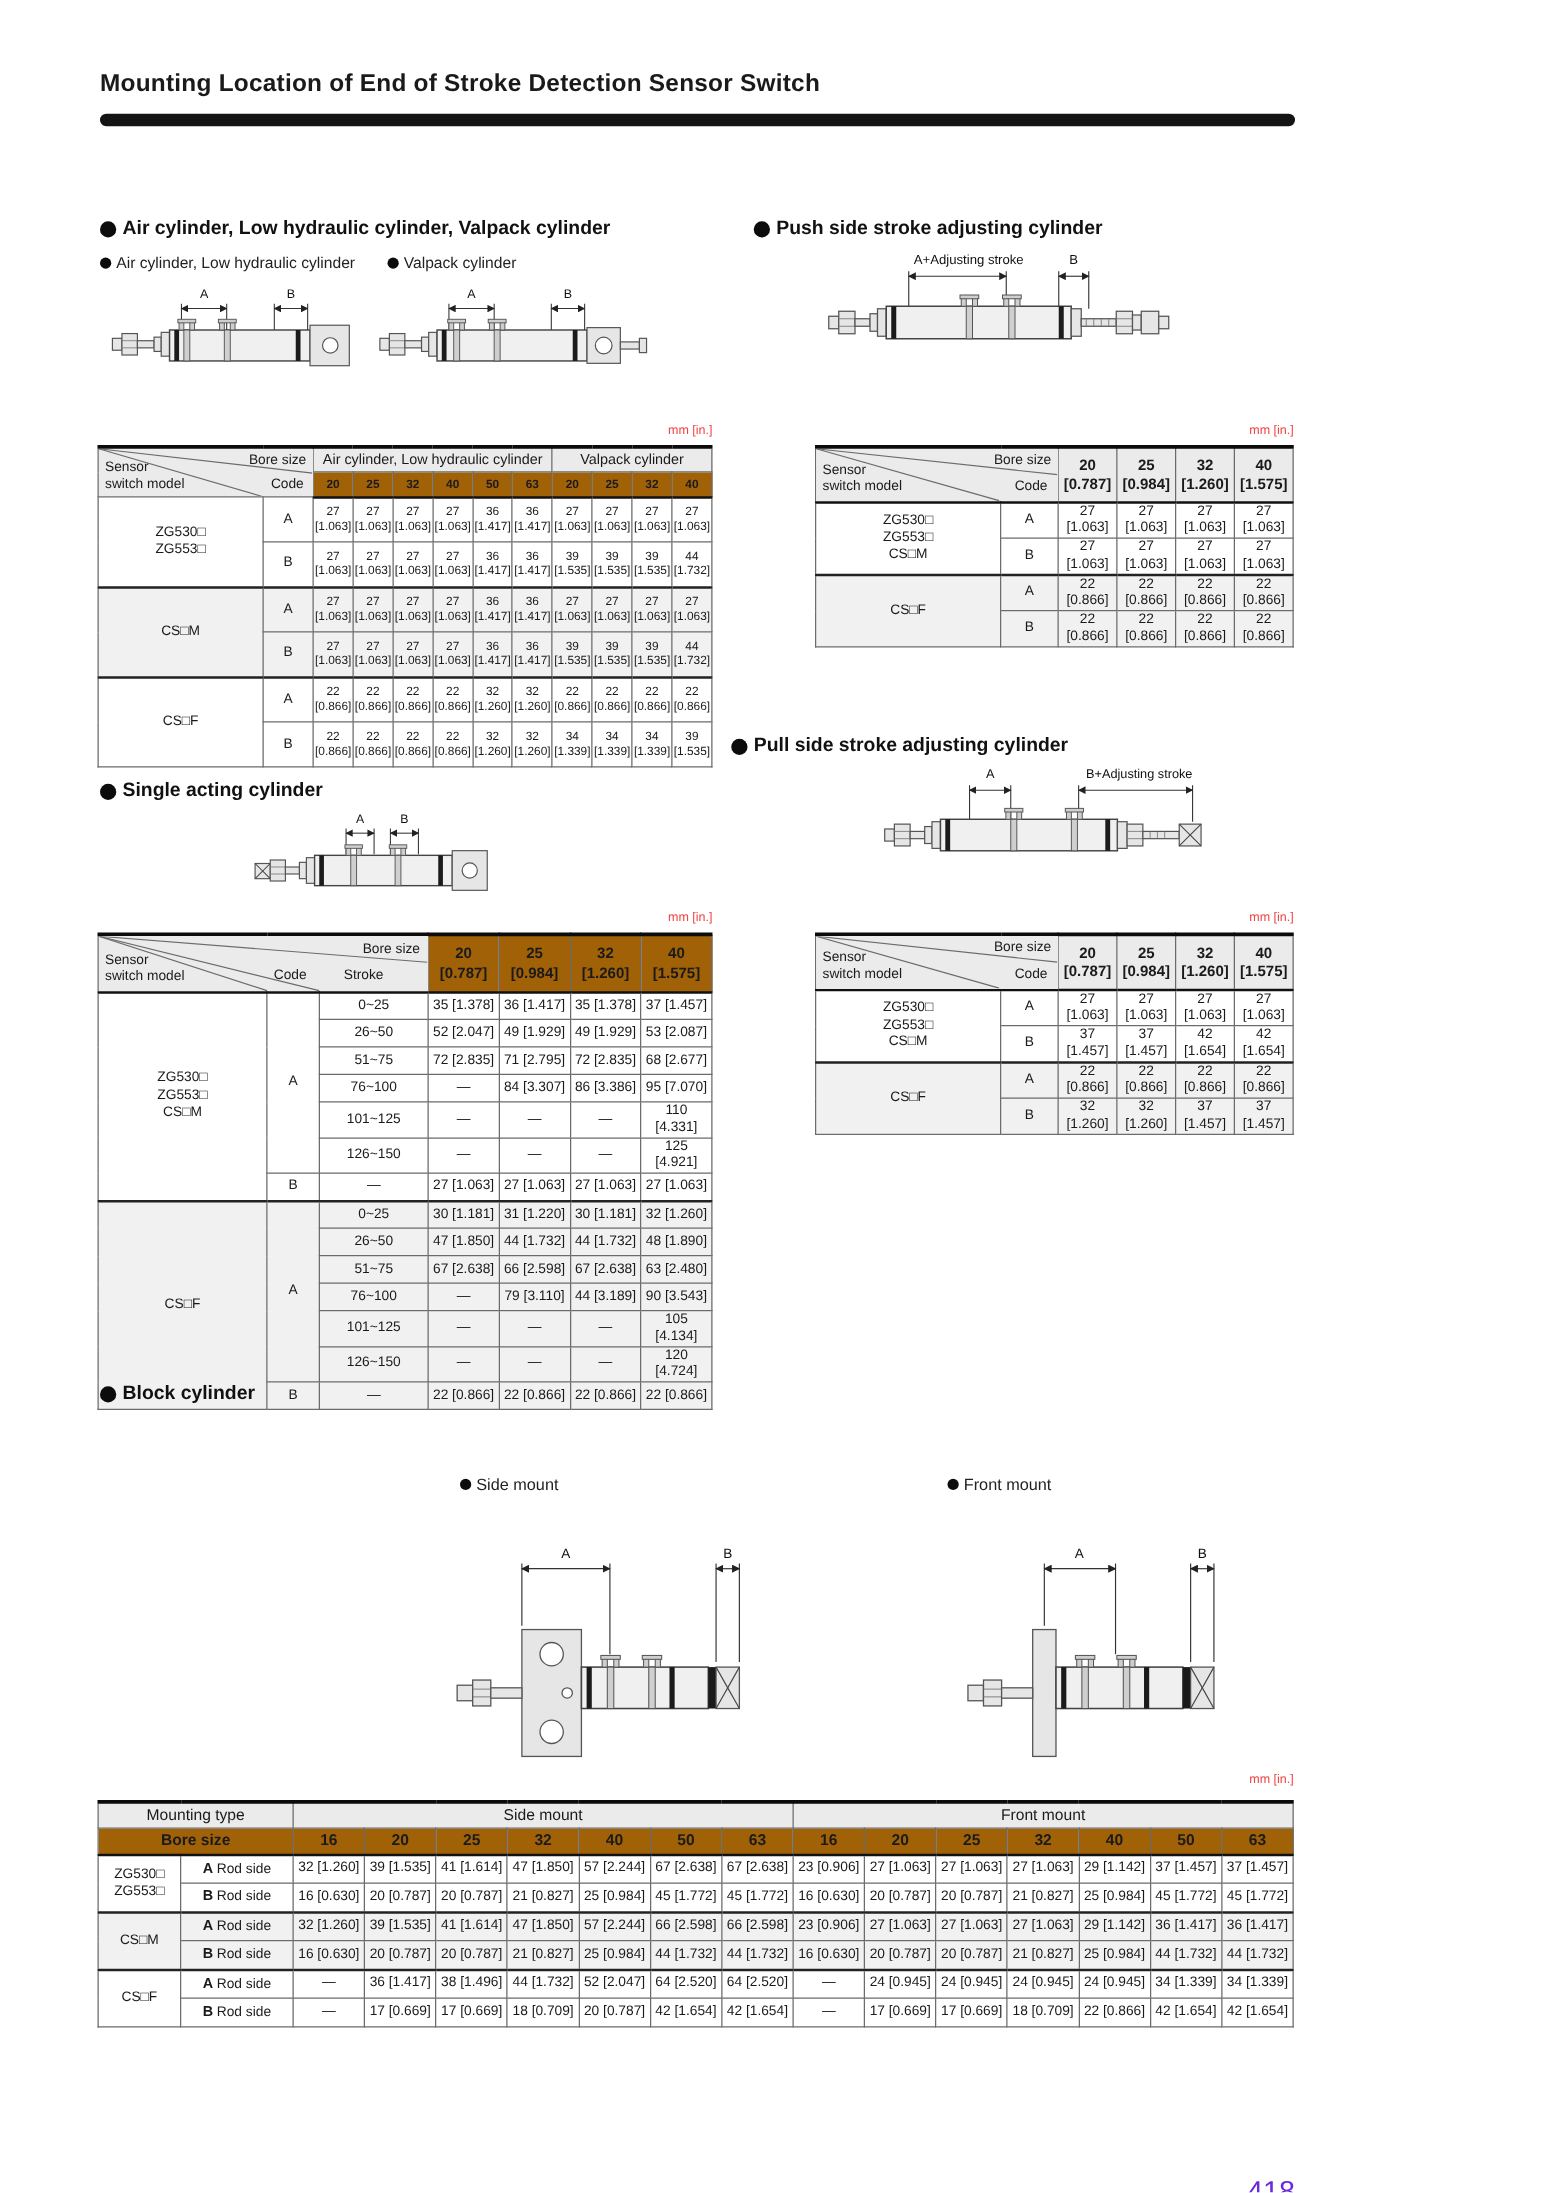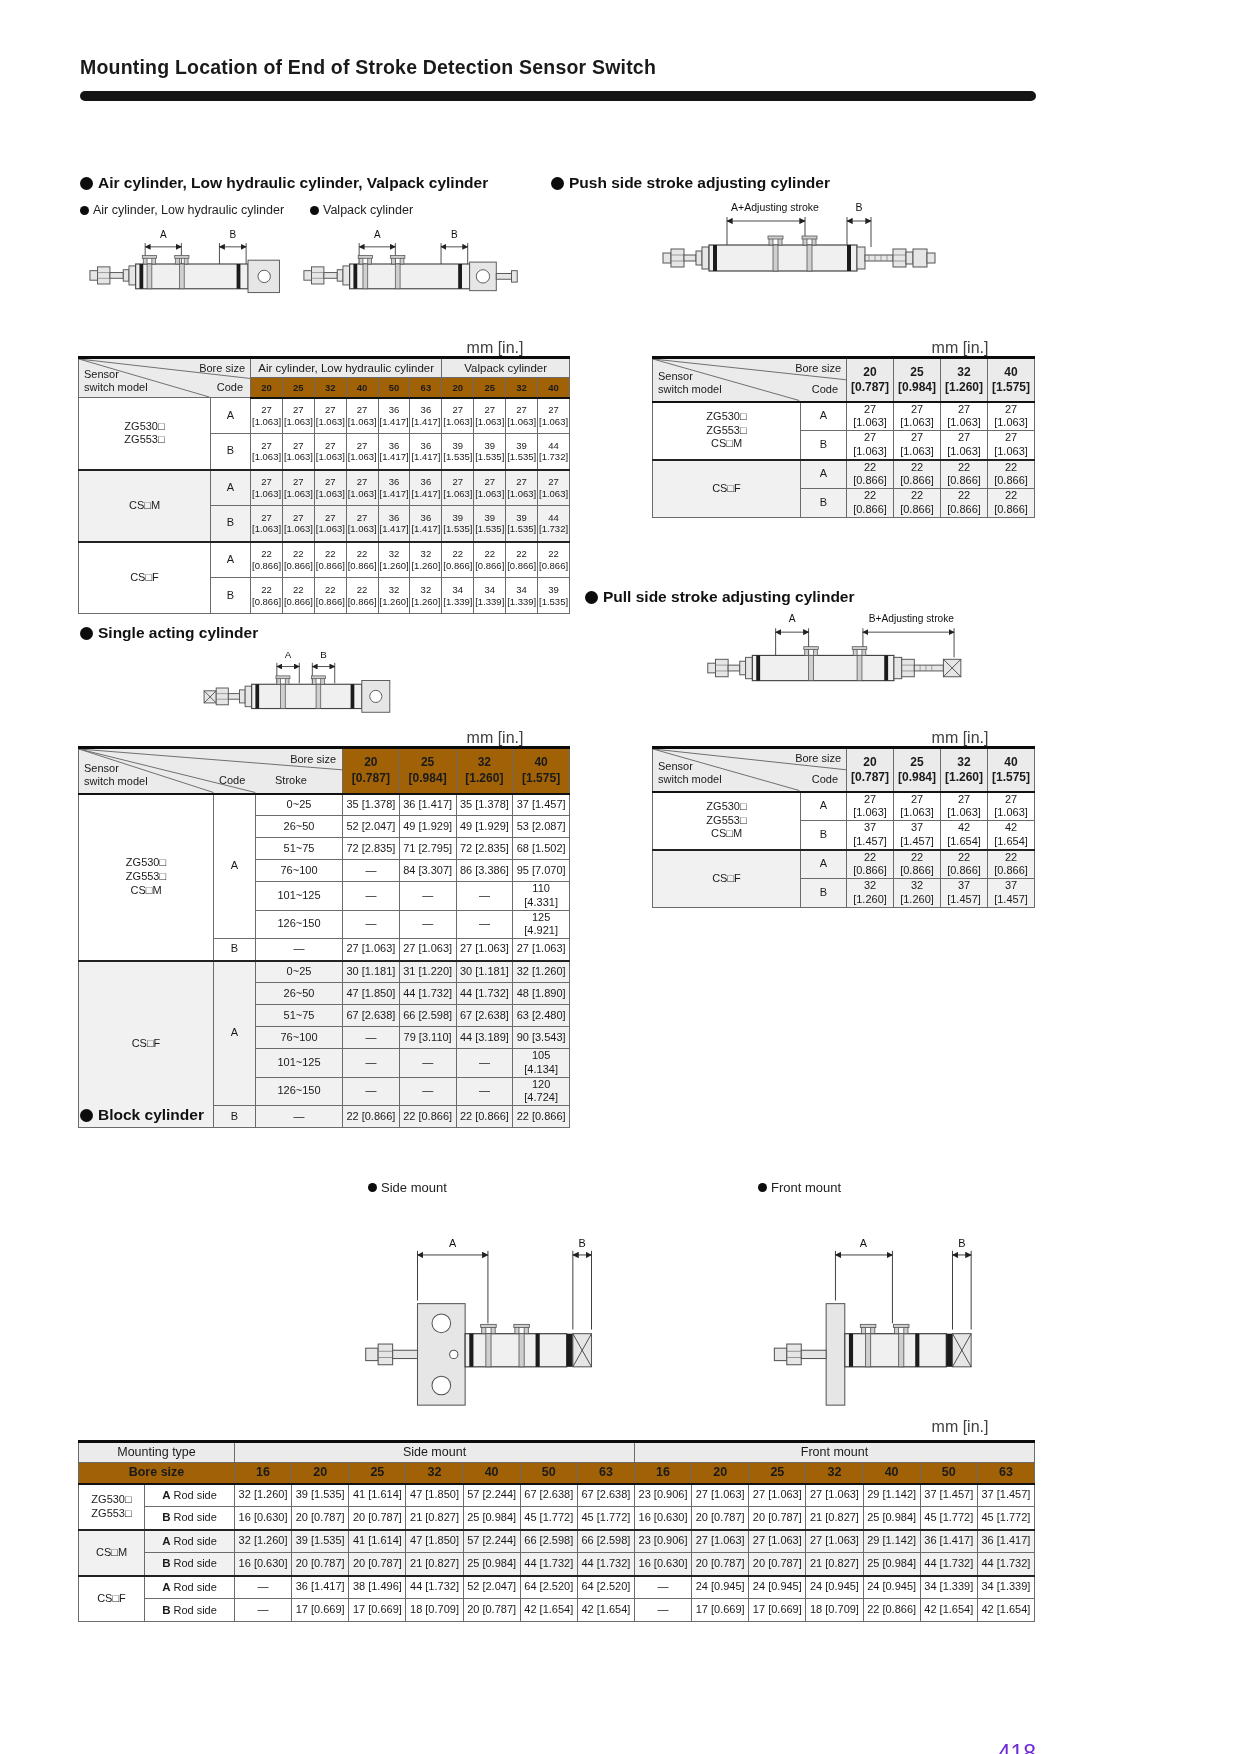--- a/index.html
+++ b/index.html
@@ -6,21 +6,21 @@
   .page{position:relative;width:1040px;height:1754px;background:#fff;overflow:hidden;
         font-family:"Liberation Sans",sans-serif;color:#1a1a1a}
   .h-title{position:absolute;left:80px;top:56px;font-size:19.5px;font-weight:bold;letter-spacing:.2px}
   .titlebar{position:absolute;left:80px;top:91px;width:956px;height:10px;background:#141414;border-radius:5px}
   .intro{position:absolute;left:80px;top:119px;width:958px;font-size:13.5px;line-height:1.6;color:#222}
   .sec{position:absolute;display:flex;align-items:center;gap:5px;font-weight:bold;font-size:15.5px;color:#111}
   .sub{position:absolute;display:flex;align-items:center;gap:4px;font-size:12.5px;color:#222}
   .dot{display:inline-block;border-radius:50%;background:#0c0c0c;flex:none}
   .dot.lg{width:13px;height:13px}
   .dot.sm{width:9px;height:9px}
-  .mmin{position:absolute;font-size:16px;text-align:center;color:#404040}
+  .mmin{position:absolute;font-size:10px;text-align:right;color:#ef4444}
   .tblwrap{position:absolute}
   
   table.dt{border-collapse:collapse;table-layout:fixed;background:#fff;border-top:3px solid #0b0b0b}
   .dt td,.dt th{border:1px solid #6b6b6b;text-align:center;vertical-align:middle;
                 font-size:11px;line-height:1.25;padding:0 1px;font-weight:normal;color:#1a1a1a}
   .dt thead tr:last-child td,.dt thead tr:last-child th{border-bottom:2px solid #111}
   tr.gtop td{border-top:2px solid #222}
   tr.g2 td{background:#f1f1f1}
   tr.ghdr td,tr.ghdr th,tr.ghdr5 td{background:#ebebeb;font-size:11.5px}
   tr.bores td{background:#a16207;font-weight:bold;font-size:12.5px}
@@ -335,21 +335,21 @@
 [1.339]</td>
             <td class="v">34
 [1.339]</td>
             <td class="v">39
 [1.535]</td>
           </tr>
       </tbody>
     </table>
   </div>
 
-  <div class="sec" style="left:551px;top:174px">
+  <div class="sec" style="left:603px;top:174px">
     <span class="dot lg"></span>
     <span>Push side stroke adjusting cylinder</span>
   </div>
 
   <svg class="dg" style="left:655px;top:199px" width="330" height="120" viewBox="0 0 330 120">
     <text class="dimtxt" x="120" y="12" text-anchor="middle">A+Adjusting stroke</text>
     <line class="dim" x1="72" y1="18" x2="72" y2="48"></line>
       <line class="dim" x1="150" y1="18" x2="150" y2="48"></line>
     <line class="dim" x1="72" y1="22" x2="150" y2="22" marker-start="url(#arr)" marker-end="url(#arr)"></line>
     <line class="dim" x1="192" y1="18" x2="192" y2="48"></line>
@@ -545,21 +545,21 @@
             <td class="v">52 [2.047]</td>
             <td class="v">49 [1.929]</td>
             <td class="v">49 [1.929]</td>
             <td class="v">53 [2.087]</td>
           </tr>
         <tr>
             <td class="stroke">51~75</td>
             <td class="v">72 [2.835]</td>
             <td class="v">71 [2.795]</td>
             <td class="v">72 [2.835]</td>
-            <td class="v">68 [1.502]</td>
+            <td class="v">68 [2.677]</td>
           </tr>
         <tr>
             <td class="stroke">76~100</td>
             <td class="v">—</td>
             <td class="v">84 [3.307]</td>
             <td class="v">86 [3.386]</td>
             <td class="v">95 [7.070]</td>
           </tr>
         <tr>
             <td class="stroke">101~125</td>

